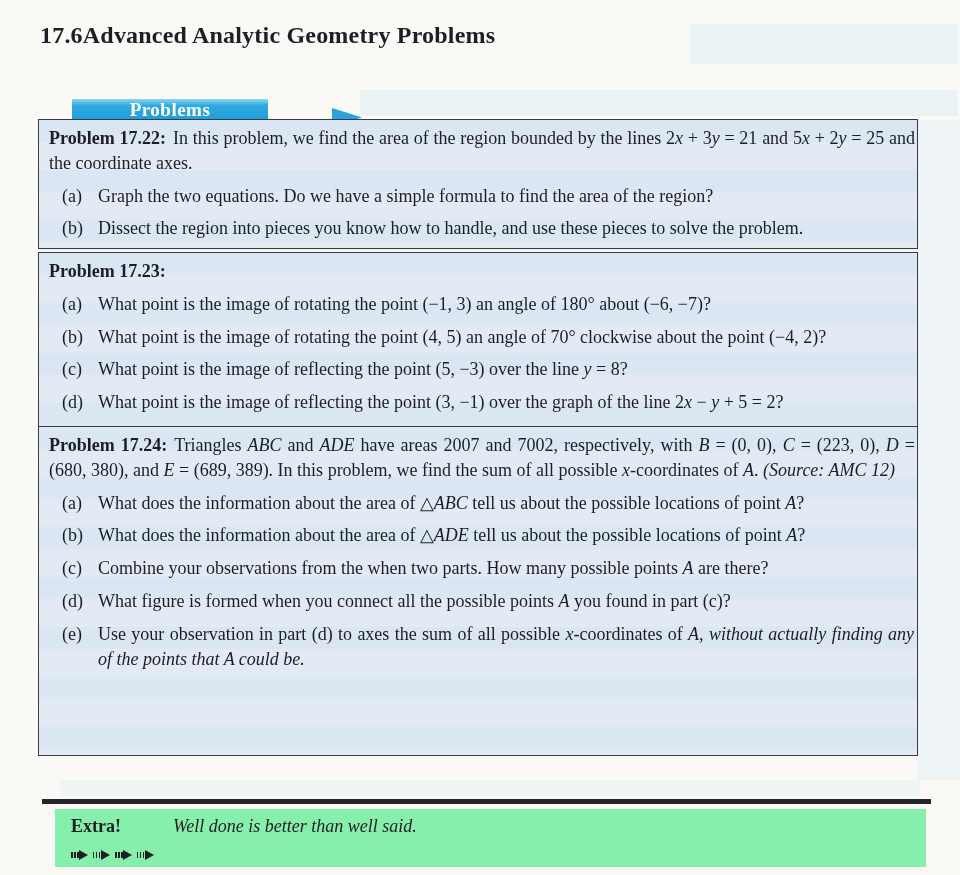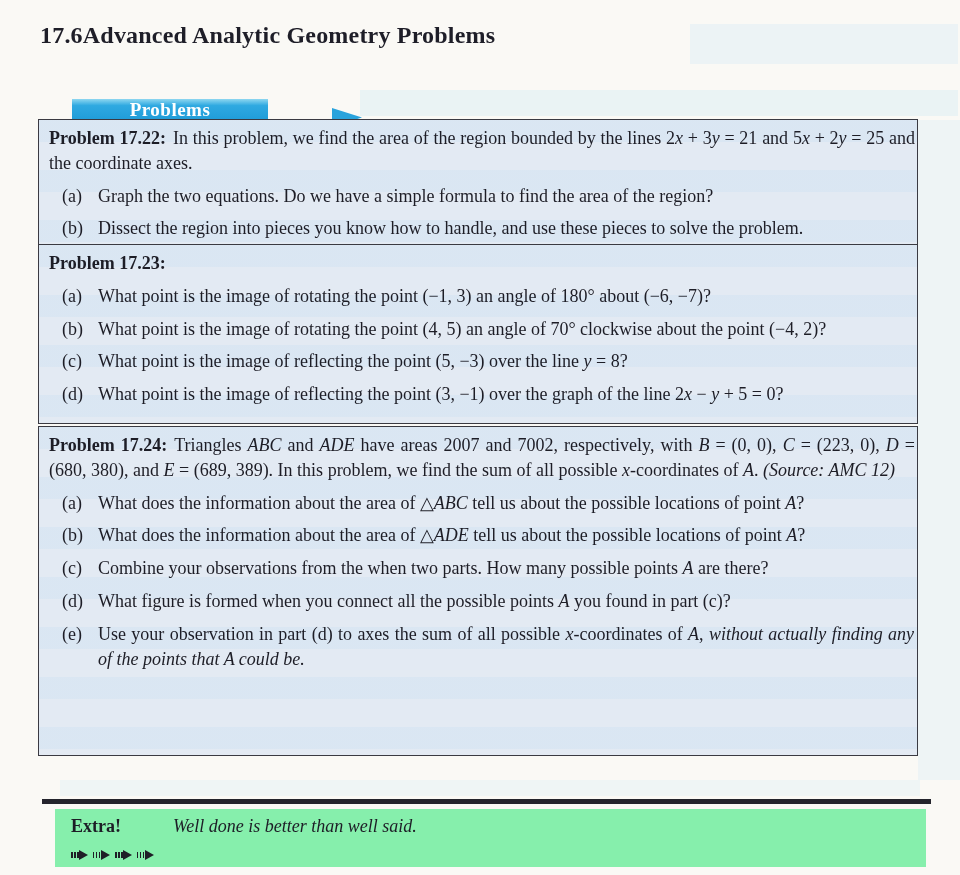--- a/index.html
+++ b/index.html
@@ -95,39 +95,39 @@
   <div class="part">
     <span class="plab">(a)</span>
     <span class="ptxt"><span>Graph the two equations. Do we have a simple formula to find the area of the region?</span></span>
   </div>
   <div class="part">
     <span class="plab">(b)</span>
     <span class="ptxt"><span>Dissect the region into pieces you know how to handle, and use these pieces to solve the problem.</span></span>
   </div>
 </section>
 
-<section class="pbox" style="top:244px;min-height:180px;">
+<section class="pbox" style="top:252px;min-height:180px;">
   <p class="intro">
     <span class="plabel">Problem 17.23:</span><span></span>
   </p>
   <div class="part">
     <span class="plab">(a)</span>
     <span class="ptxt"><span>What point is the image of rotating the point (−1, 3) an angle of 180° about (−6, −7)?</span></span>
   </div>
   <div class="part">
     <span class="plab">(b)</span>
     <span class="ptxt"><span>What point is the image of rotating the point (4, 5) an angle of 70° clockwise about the point (−4, 2)?</span></span>
   </div>
   <div class="part">
     <span class="plab">(c)</span>
     <span class="ptxt"><span>What point is the image of reflecting the point (5, −3) over the line </span><span class="it">y</span><span> = 8?</span></span>
   </div>
   <div class="part">
     <span class="plab">(d)</span>
-    <span class="ptxt"><span>What point is the image of reflecting the point (3, −1) over the graph of the line 2</span><span class="it">x</span><span> − </span><span class="it">y</span><span> + 5 = 0?</span></span>
+    <span class="ptxt"><span>What point is the image of reflecting the point (3, −1) over the graph of the line 2</span><span class="it">x</span><span> − </span><span class="it">y</span><span> + 5 = 2?</span></span>
   </div>
 </section>
 
 <section class="pbox" style="top:426px;min-height:330px;">
   <p class="intro">
     <span class="plabel">Problem 17.24:</span><span><span>Triangles </span><span class="it">ABC</span><span> and </span><span class="it">ADE</span><span> have areas 2007 and 7002, respectively, with </span><span class="it">B</span><span> = (0, 0), </span><span class="it">C</span><span> = (223, 0), </span><span class="it">D</span><span> = (680, 380), and </span><span class="it">E</span><span> = (689, 389). In this problem, we find the sum of all possible </span><span class="it">x</span><span>-coordinates of </span><span class="it">A</span><span>. </span><span class="it">(Source: AMC 12)</span></span>
   </p>
   <div class="part">
     <span class="plab">(a)</span>
     <span class="ptxt"><span>What does the information about the area of △</span><span class="it">ABC</span><span> tell us about the possible locations of point </span><span class="it">A</span><span>?</span></span>

